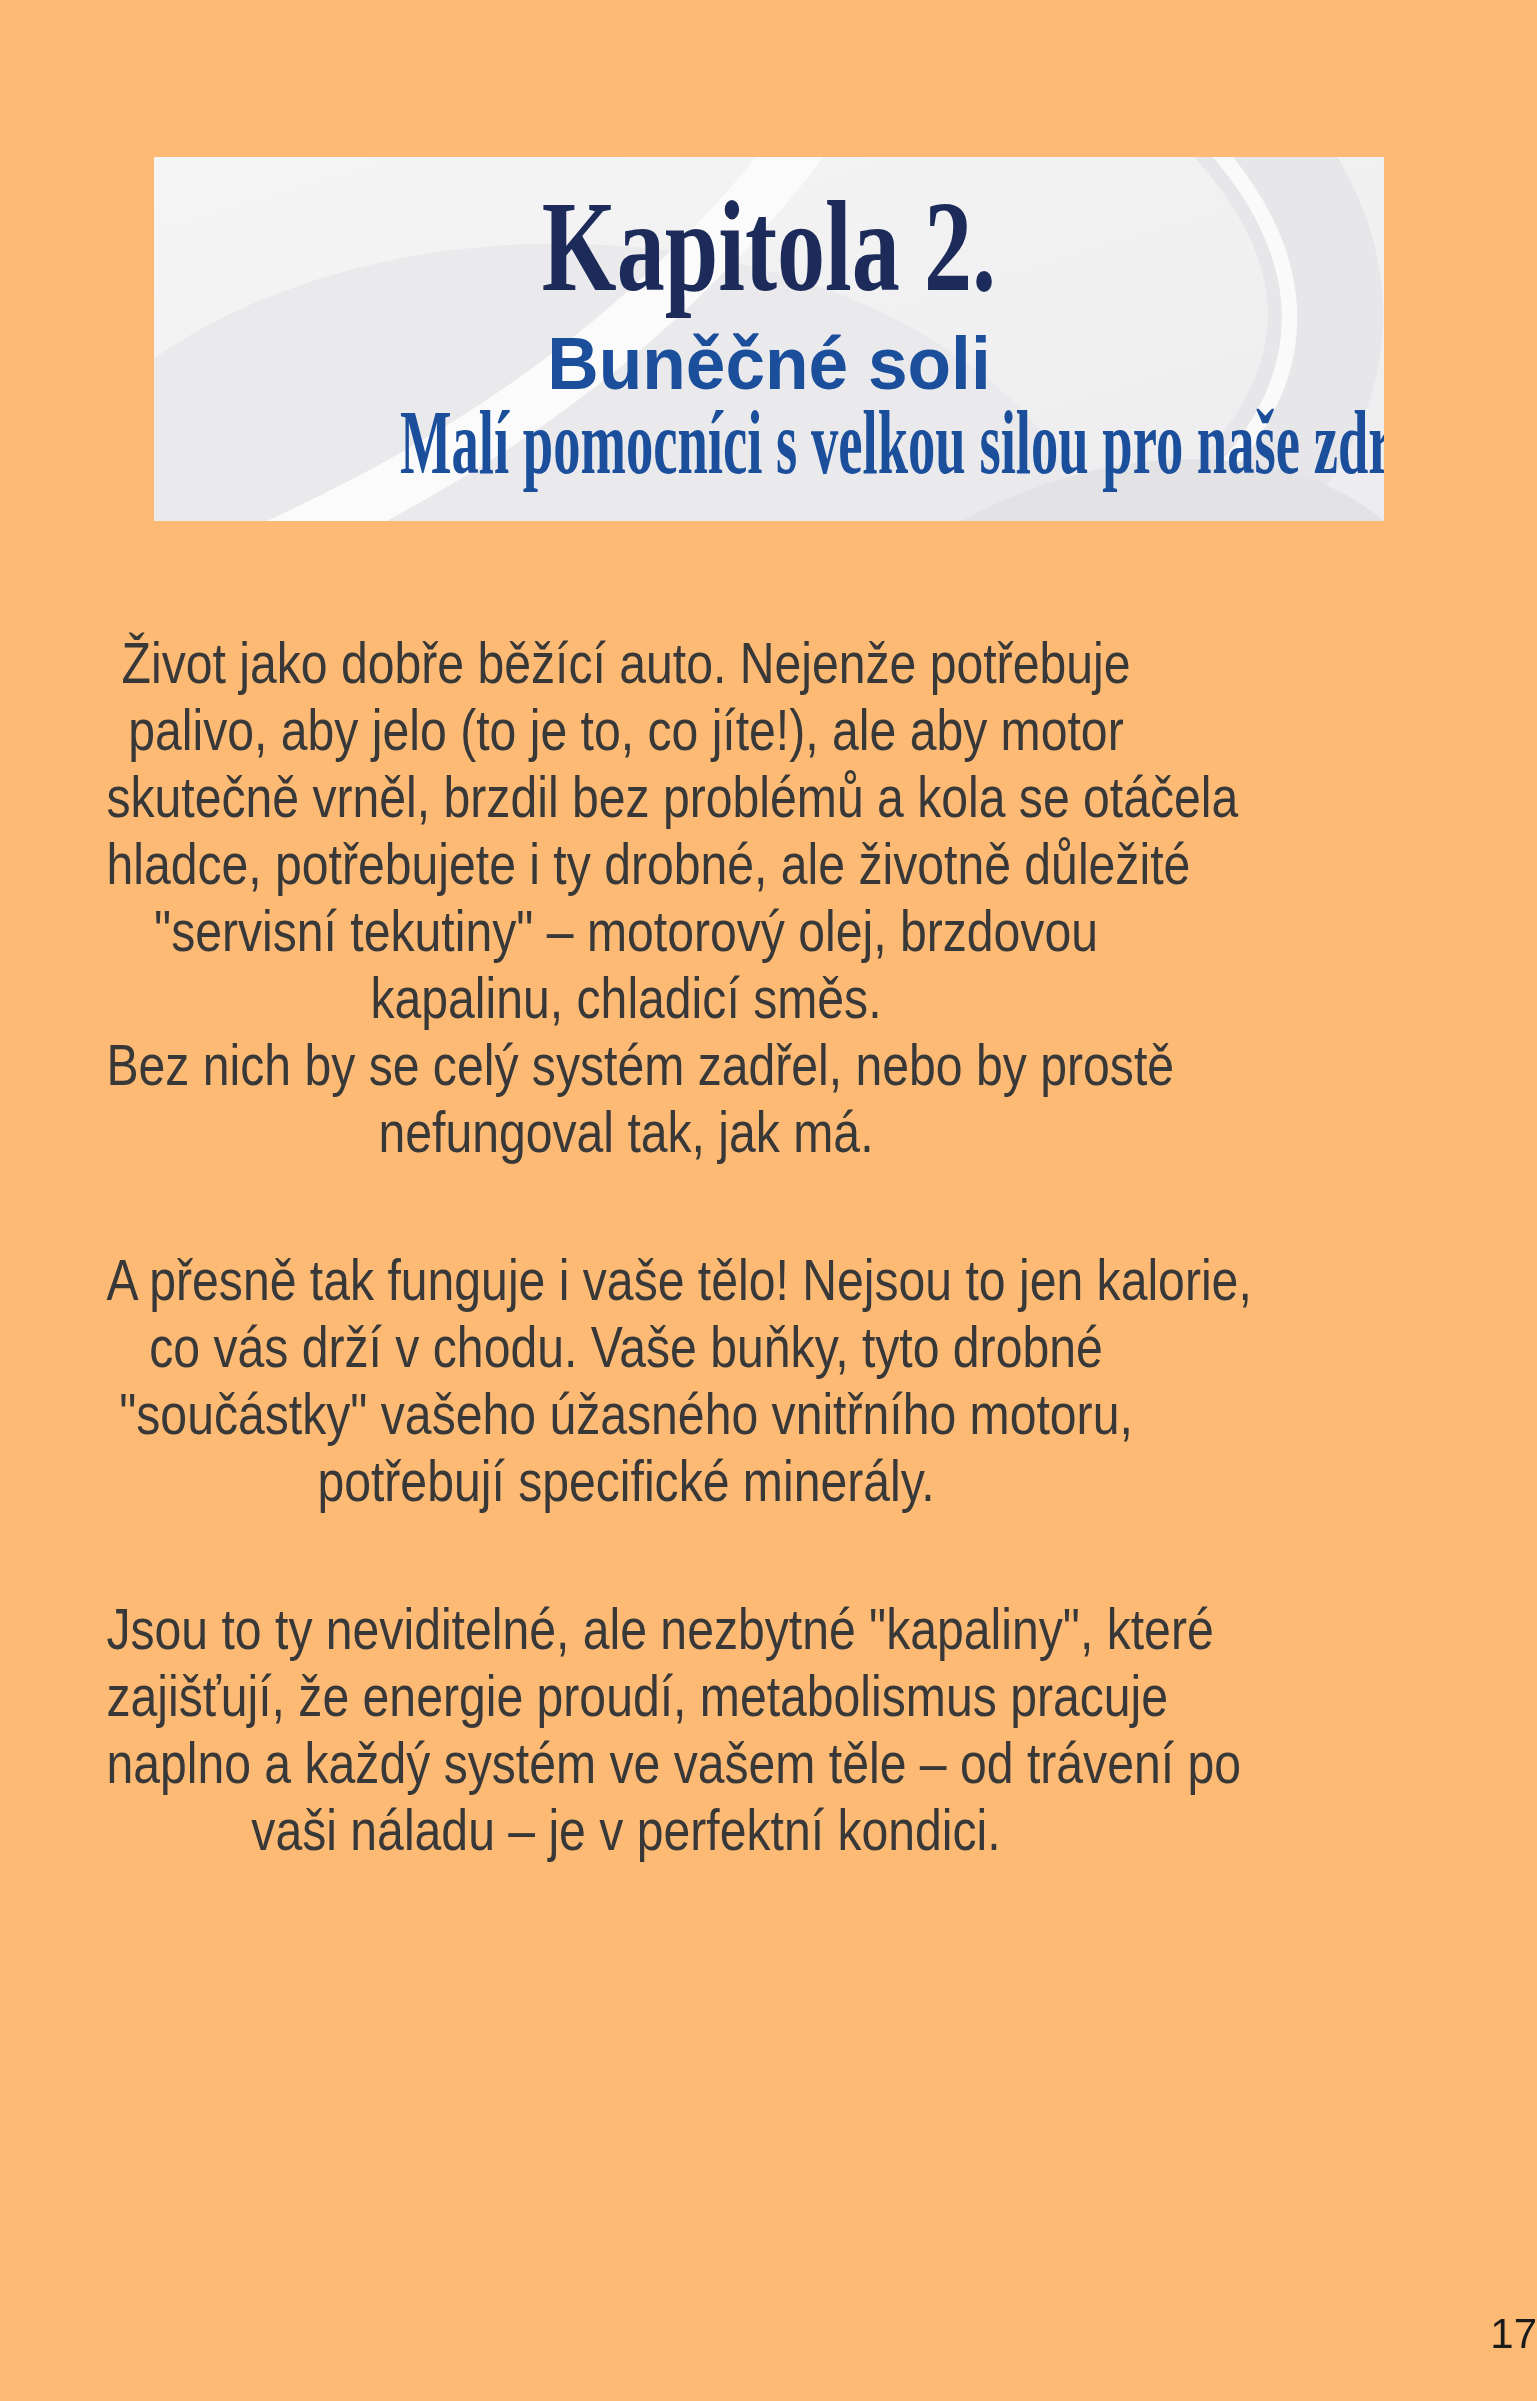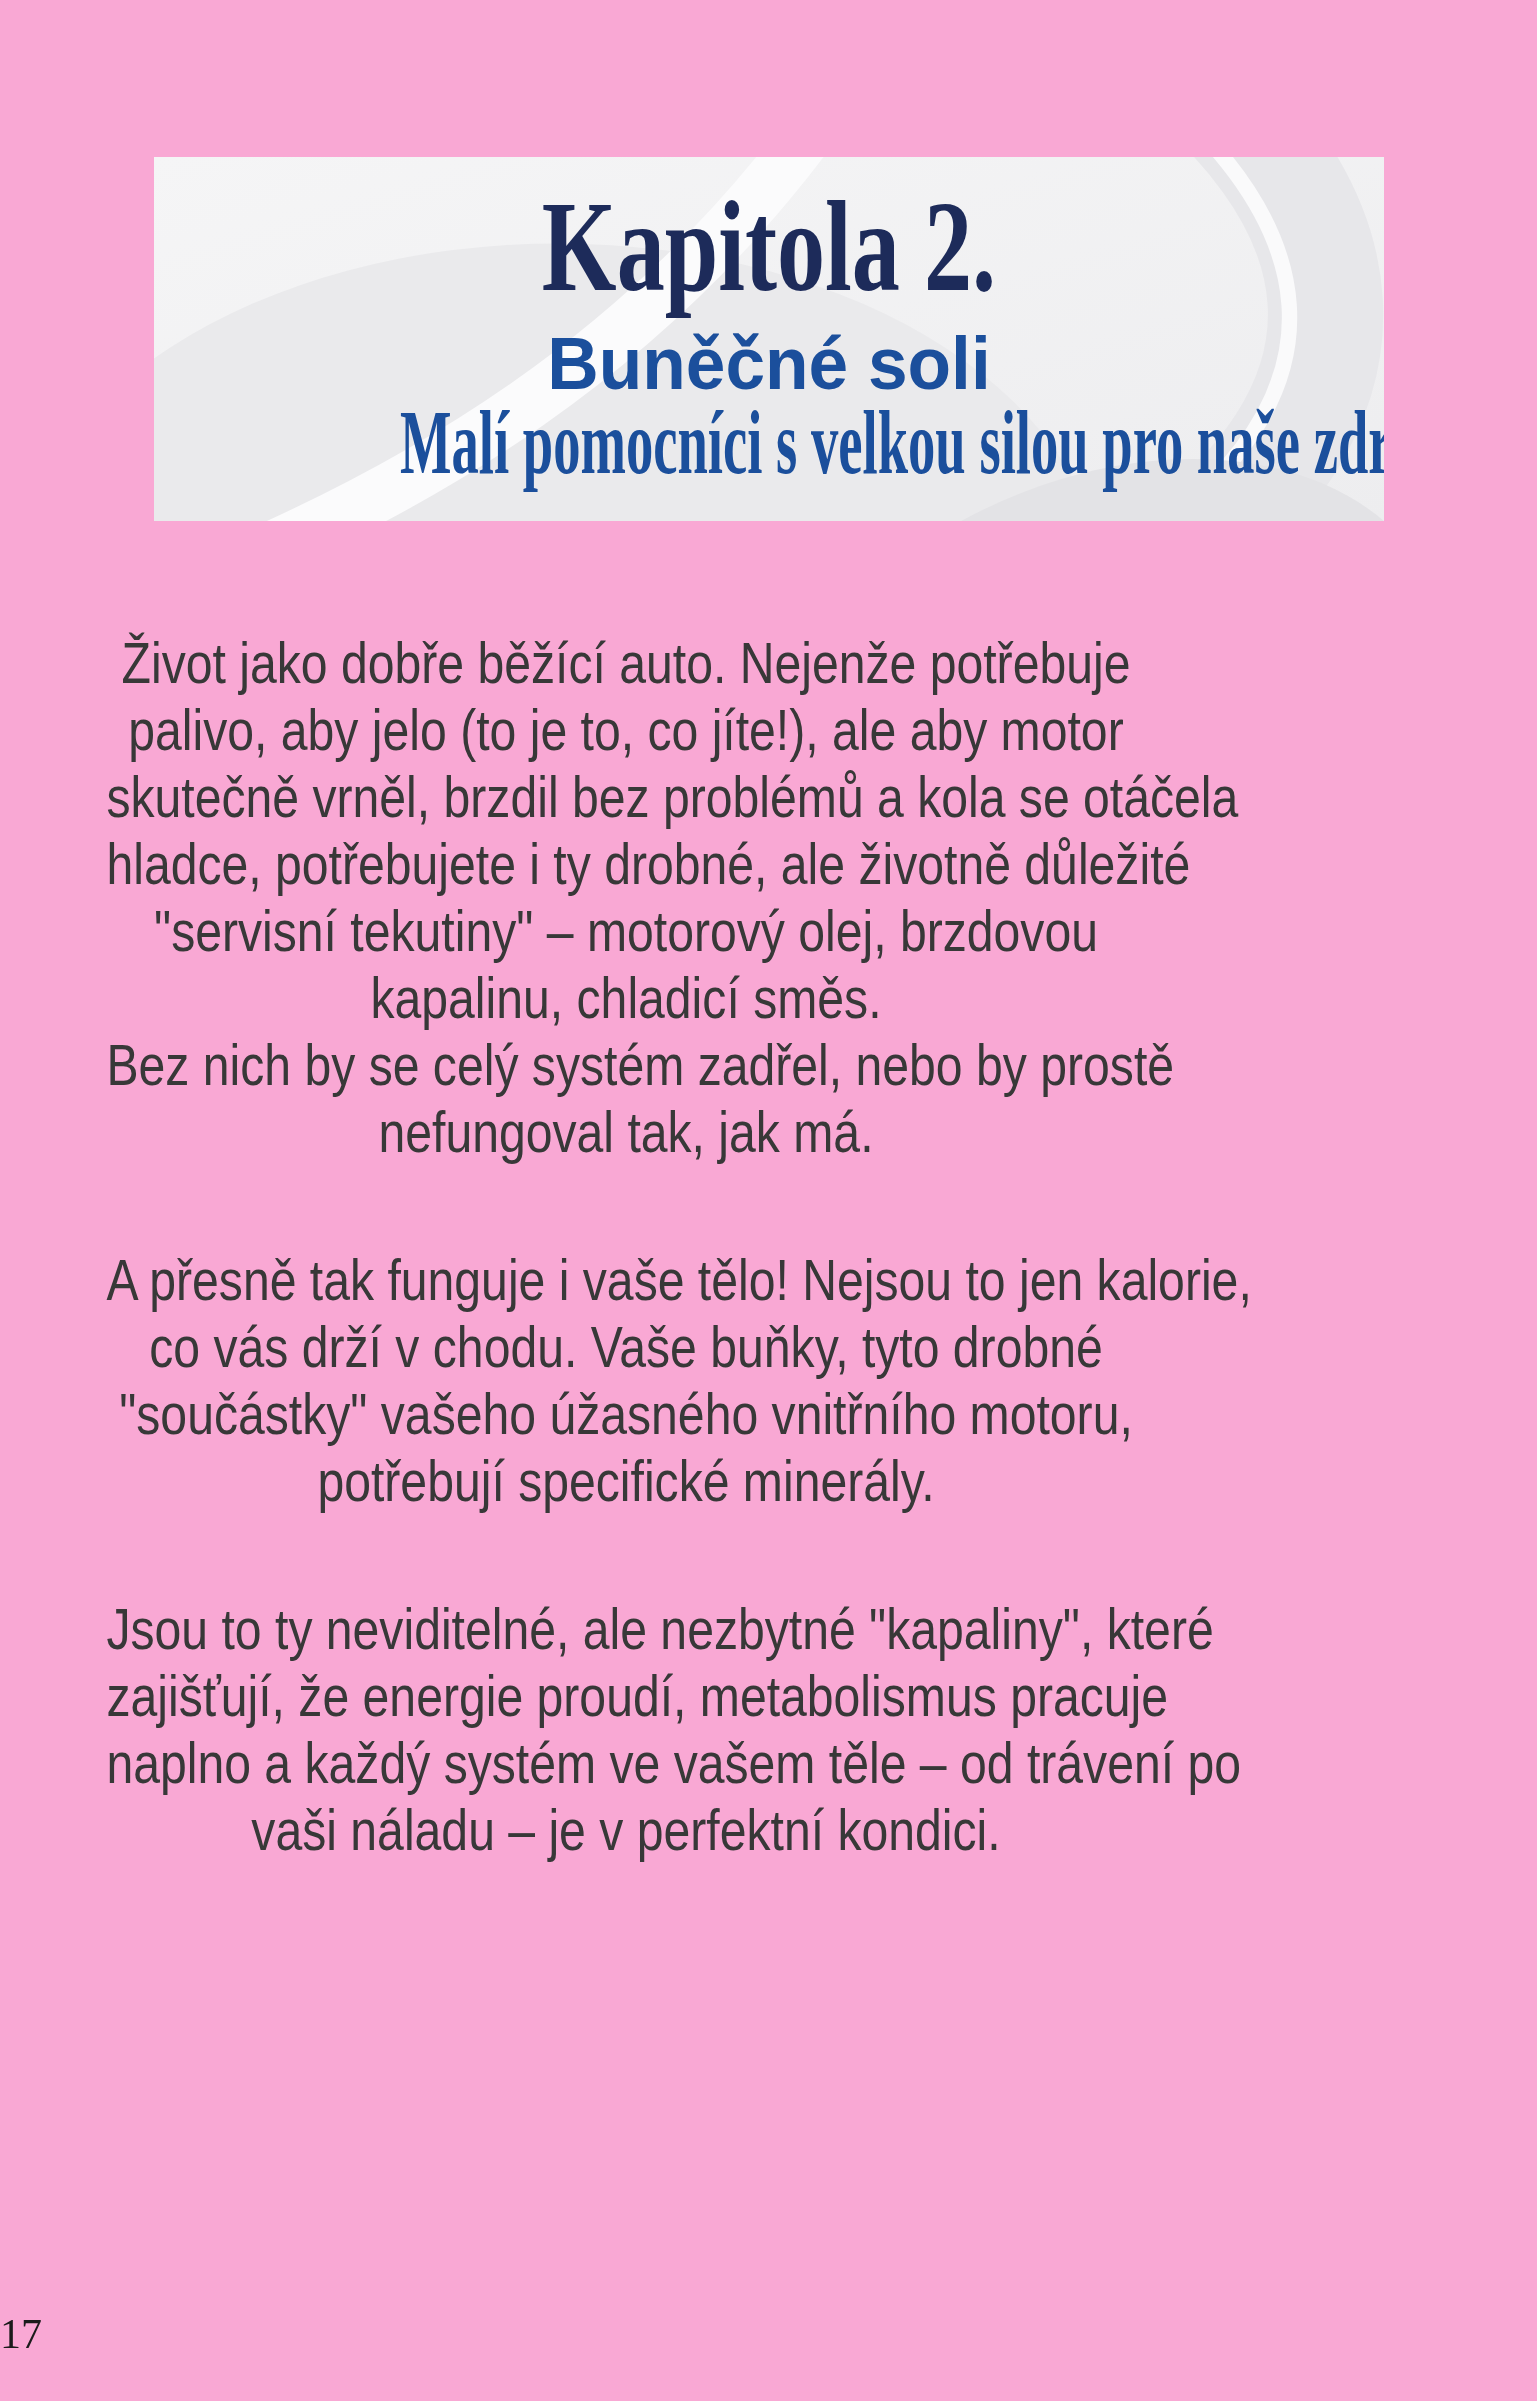--- a/index.html
+++ b/index.html
@@ -1,21 +1,21 @@
 <!DOCTYPE html>
 <html><head>
 <meta charset="utf-8">
 <style>
   html, body { margin: 0; padding: 0; background: #ffffff; }
   body {
     width: 1537px; height: 2402px; position: relative;
     font-family: "Liberation Sans", sans-serif;
     overflow: hidden;
   }
-  .page { position: absolute; inset: 0; background: #f9a8d4; }
+  .page { position: absolute; inset: 0; background: #fdba74; }
 
   
   .chapter-header {
     position: absolute; left: 154px; top: 157px;
     width: 1230px; height: 364px; overflow: hidden;
   }
   .header-bg { position: absolute; left: 0; top: 0; width: 100%; height: 100%; }
 
   .chapter-title {
     position: absolute; top: 24px; left: 0; right: 0; margin: 0;
@@ -55,22 +55,22 @@
   }
   .line {
     font-size: 58px; line-height: 67px;
     color: #383838; text-align: center;
     white-space: nowrap;
   }
 
   
   .page-number {
     position: absolute; top: 2313px; left: 0; right: 0;
-    text-align: left;
-    font-size: 42px; line-height: 1; color: #1b1b1b; font-family: Liberation Serif, serif;
+    text-align: right;
+    font-size: 42px; line-height: 1; color: #1b1b1b;
   }
 </style>
 </head>
 <body>
 
 <div class="page">
 
   <header class="chapter-header">
     <svg class="header-bg" viewBox="0 0 1280 379" preserveAspectRatio="none" aria-hidden="true">
       <defs>

